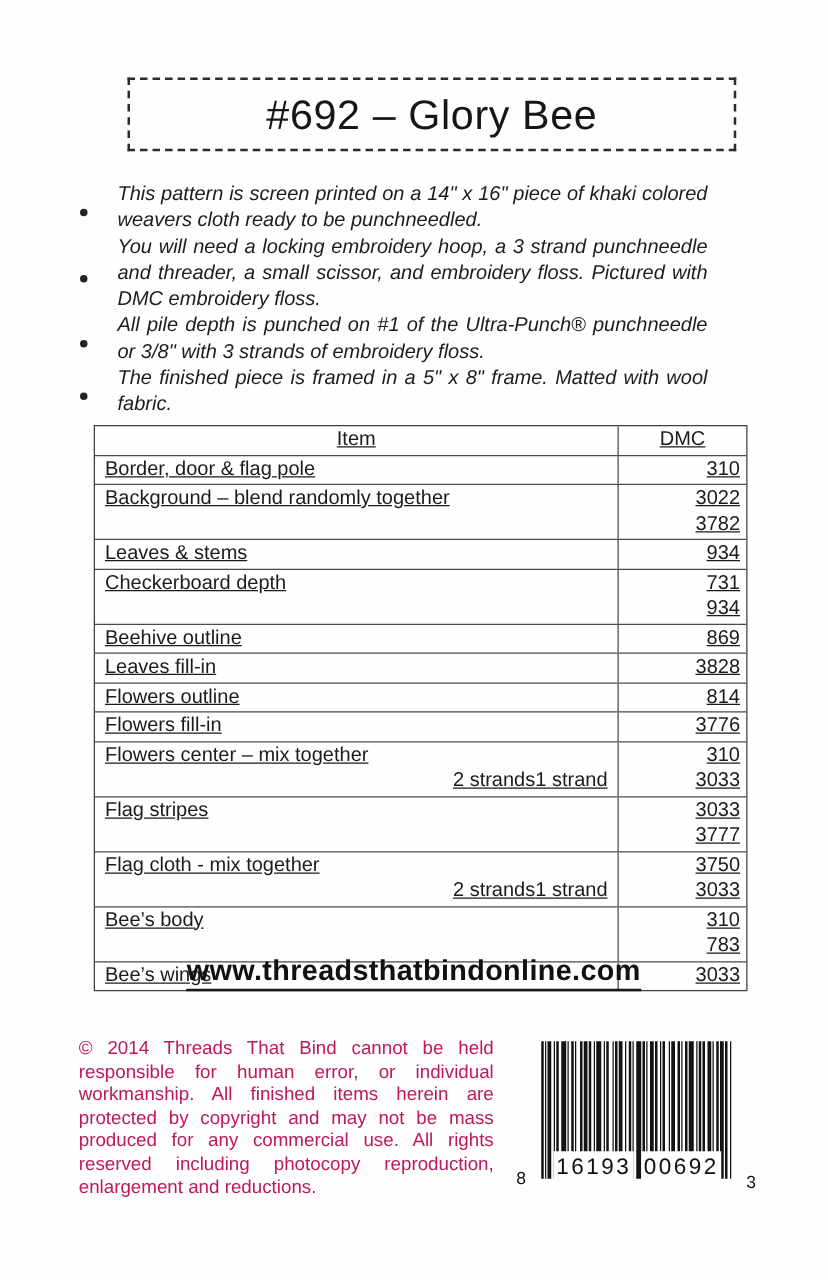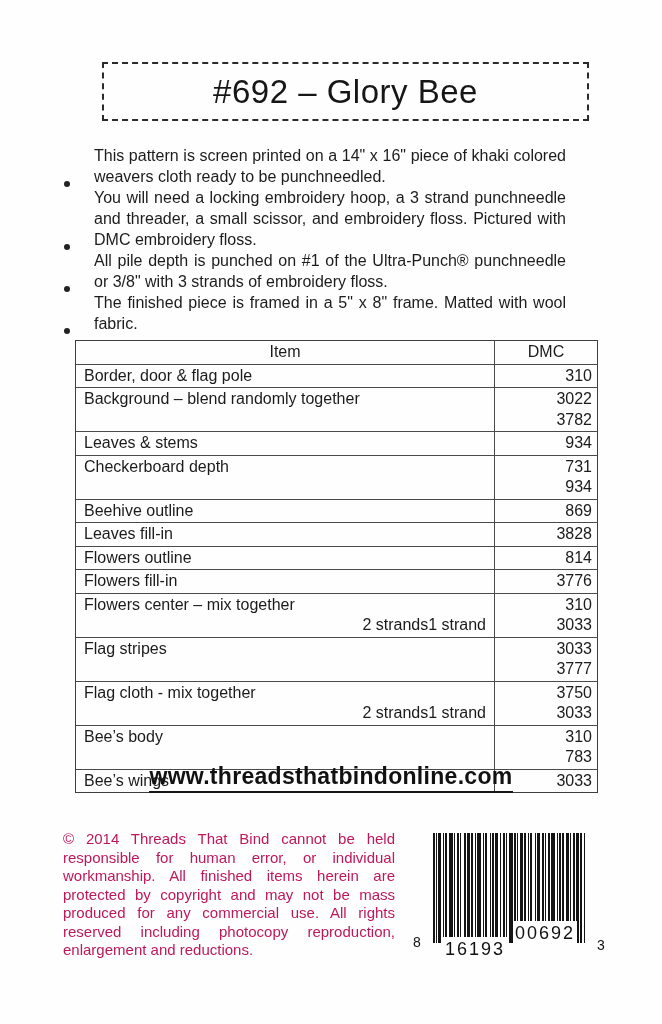--- a/index.html
+++ b/index.html
@@ -27,37 +27,37 @@
   .title-box h1 {
     margin: 0; font-size: 33px; font-weight: 400;
     letter-spacing: 0.5px; color: #161616;
   }
 
   
   .bullets {
     position: absolute; left: 64px; top: 145px;
     width: 502px; margin: 0; padding: 0; list-style: none;
   }
-  .bullets li { display: flex; align-items: flex-end; }
+  .bullets li { display: flex; align-items: center; font-style: italic; }
   .dot {
     flex: none; width: 6px; height: 6px; border-radius: 50%;
     background: #222; margin-top: 8px;
   }
   .btext {
     margin-left: 24px; width: 472px;
     font-size: 16px; line-height: 21px; text-align: justify;
     color: #1c1c1c;
   }
 
   
   .dmc-table {
     position: absolute; left: 75px; top: 340px; width: 523px;
     border: 1.6px solid #3e3e3e; font-size: 16px; color: #1b1b1b;
   }
-  .tr { display: flex; border-top: 1.4px solid #4a4a4a; }
+  .tr { display: flex; border-top: 1.4px solid #4a4a4a; text-decoration: underline; }
   .tr:first-child { border-top: none; }
   .td { line-height: 20.5px; padding-top: 1px; padding-bottom: 1px; }
   .td.item {
     flex: 1; border-right: 1.4px solid #4a4a4a;
     padding-left: 8px; display: flex; justify-content: space-between;
   }
   .td.dmc { width: 102px; text-align: right; padding-right: 5px; }
   .tr.head .td.item { justify-content: center; padding-left: 0; text-align: center; }
   .tr.head .td.dmc { text-align: center; padding-right: 0; }
   .notes {
@@ -86,21 +86,21 @@
   
   .barcode { position: absolute; left: 413px; top: 833px; width: 210px; height: 132px; }
   .bars { position: absolute; left: 20px; top: 0; height: 110px; display: flex; }
   .bars .bar { flex: none; height: 100%; background: #141414; }
   .bars .sp  { flex: none; height: 100%; background: transparent; }
   .bc-patch {
     position: absolute; top: 88px; height: 24px; background: #fefefe;
     display: flex; align-items: center; justify-content: center;
     font-size: 18px; letter-spacing: 2px; color: #111;
   }
-  .bc-g1 { left: 30px;  width: 64px; margin-top: 16px; }
+  .bc-g1 { left: 30px;  width: 64px; }
   .bc-g2 { left: 100px; width: 64px; }
   .bc-left  { position: absolute; left: 0;    top: 101px; font-size: 14px; color: #111; }
   .bc-right { position: absolute; left: 184px; top: 104px; font-size: 14px; color: #111; }
 </style>
 </head>
 <body>
 
 <div class="page">
 
   <div class="title-box">

